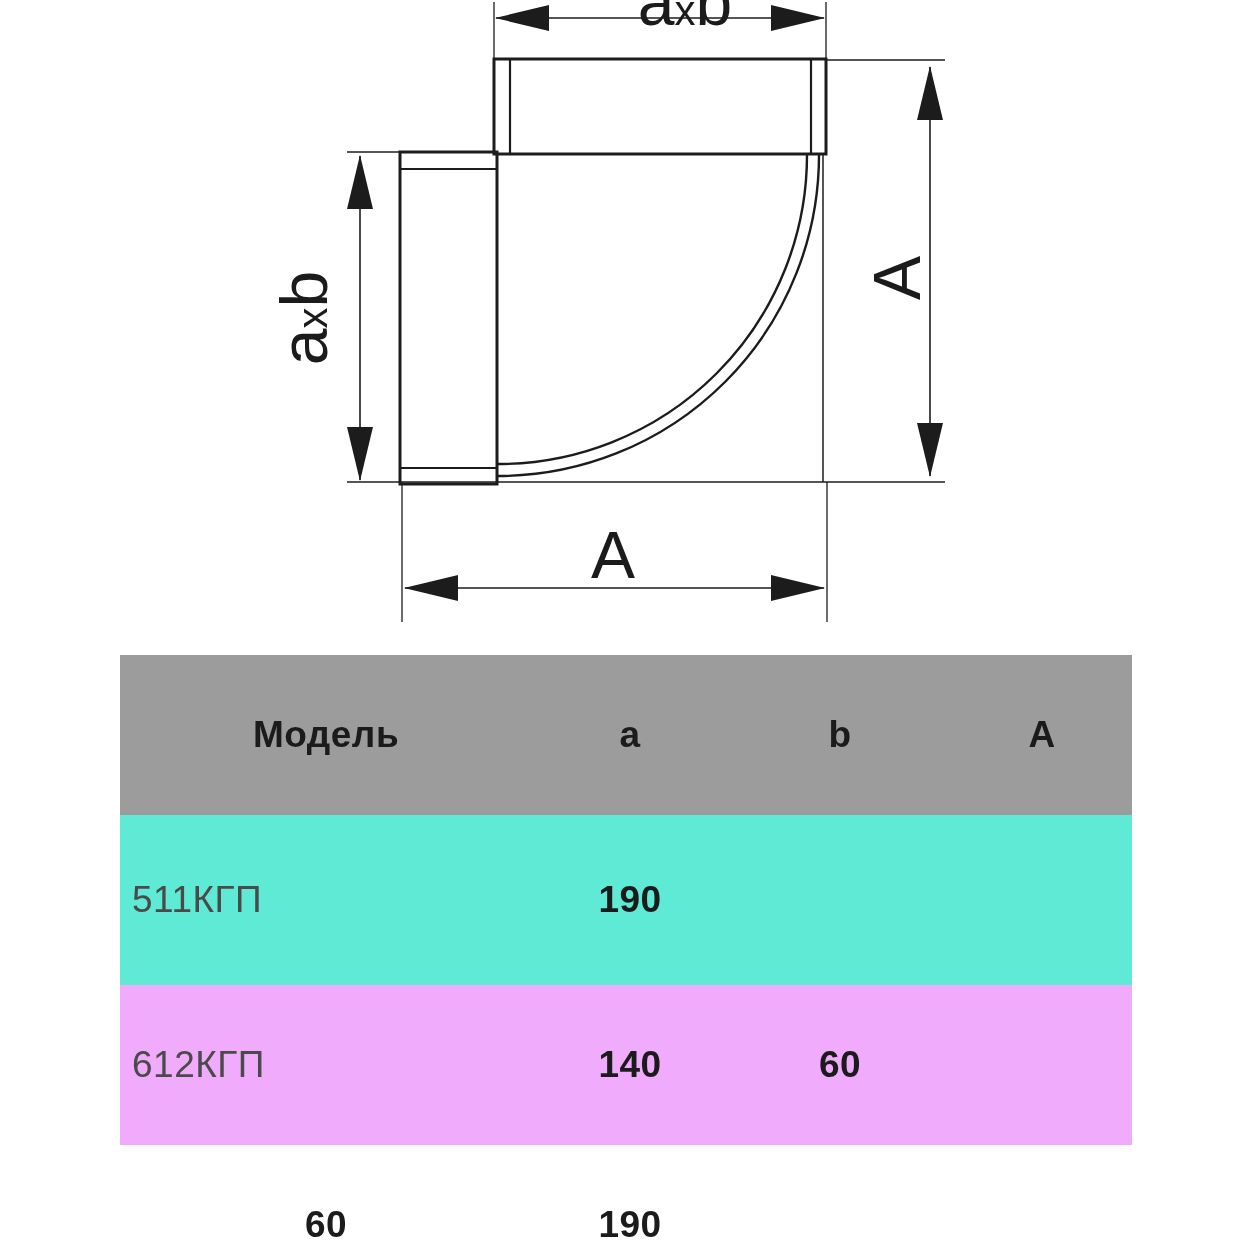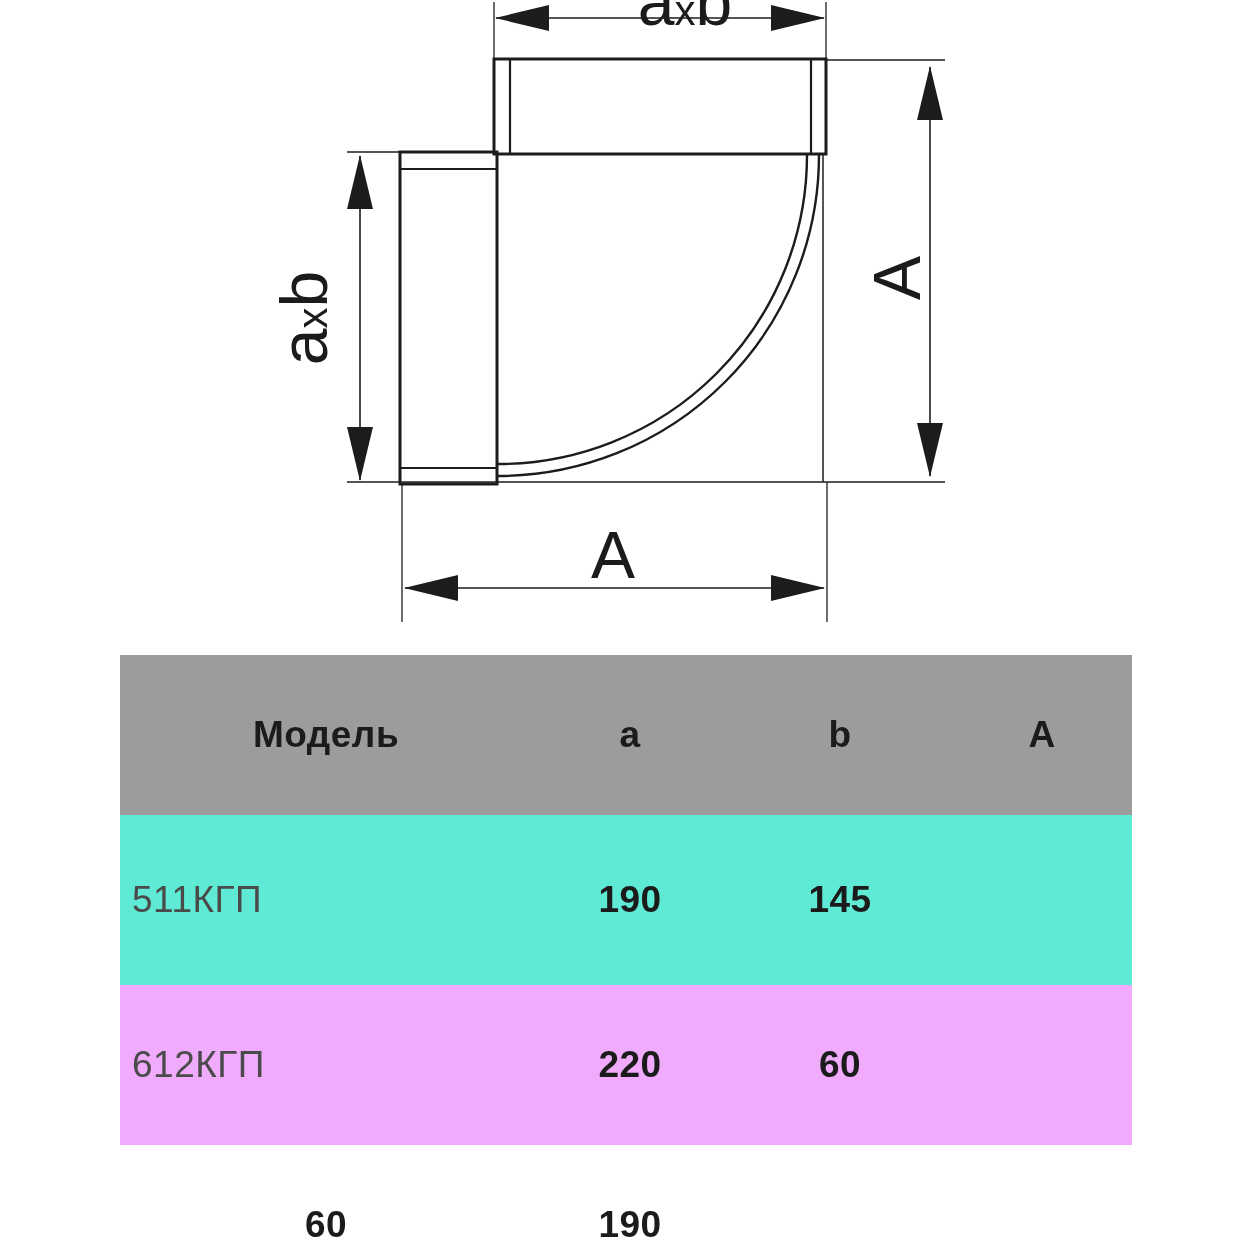--- a/index.html
+++ b/index.html
@@ -82,26 +82,25 @@
   <div class="t-row t-header">
     <div class="cell cell-model-h">Модель</div>
     <div class="cell">a</div>
     <div class="cell">b</div>
     <div class="cell">A</div>
   </div>
 
   <div class="t-row t-r1">
     <div class="cell cell-model">511КГП</div>
     <div class="cell">190</div>
-    <div class="cell">145</div>
   </div>
 
   <div class="t-row t-r2">
     <div class="cell cell-model">612КГП</div>
-    <div class="cell">220</div>
+    <div class="cell">140</div>
     <div class="cell">60</div>
   </div>
 
   <div class="t-row t-r3">
     <div class="cell">60</div>
     <div class="cell">190</div>
   </div>
 </div>
 
 </body></html>

